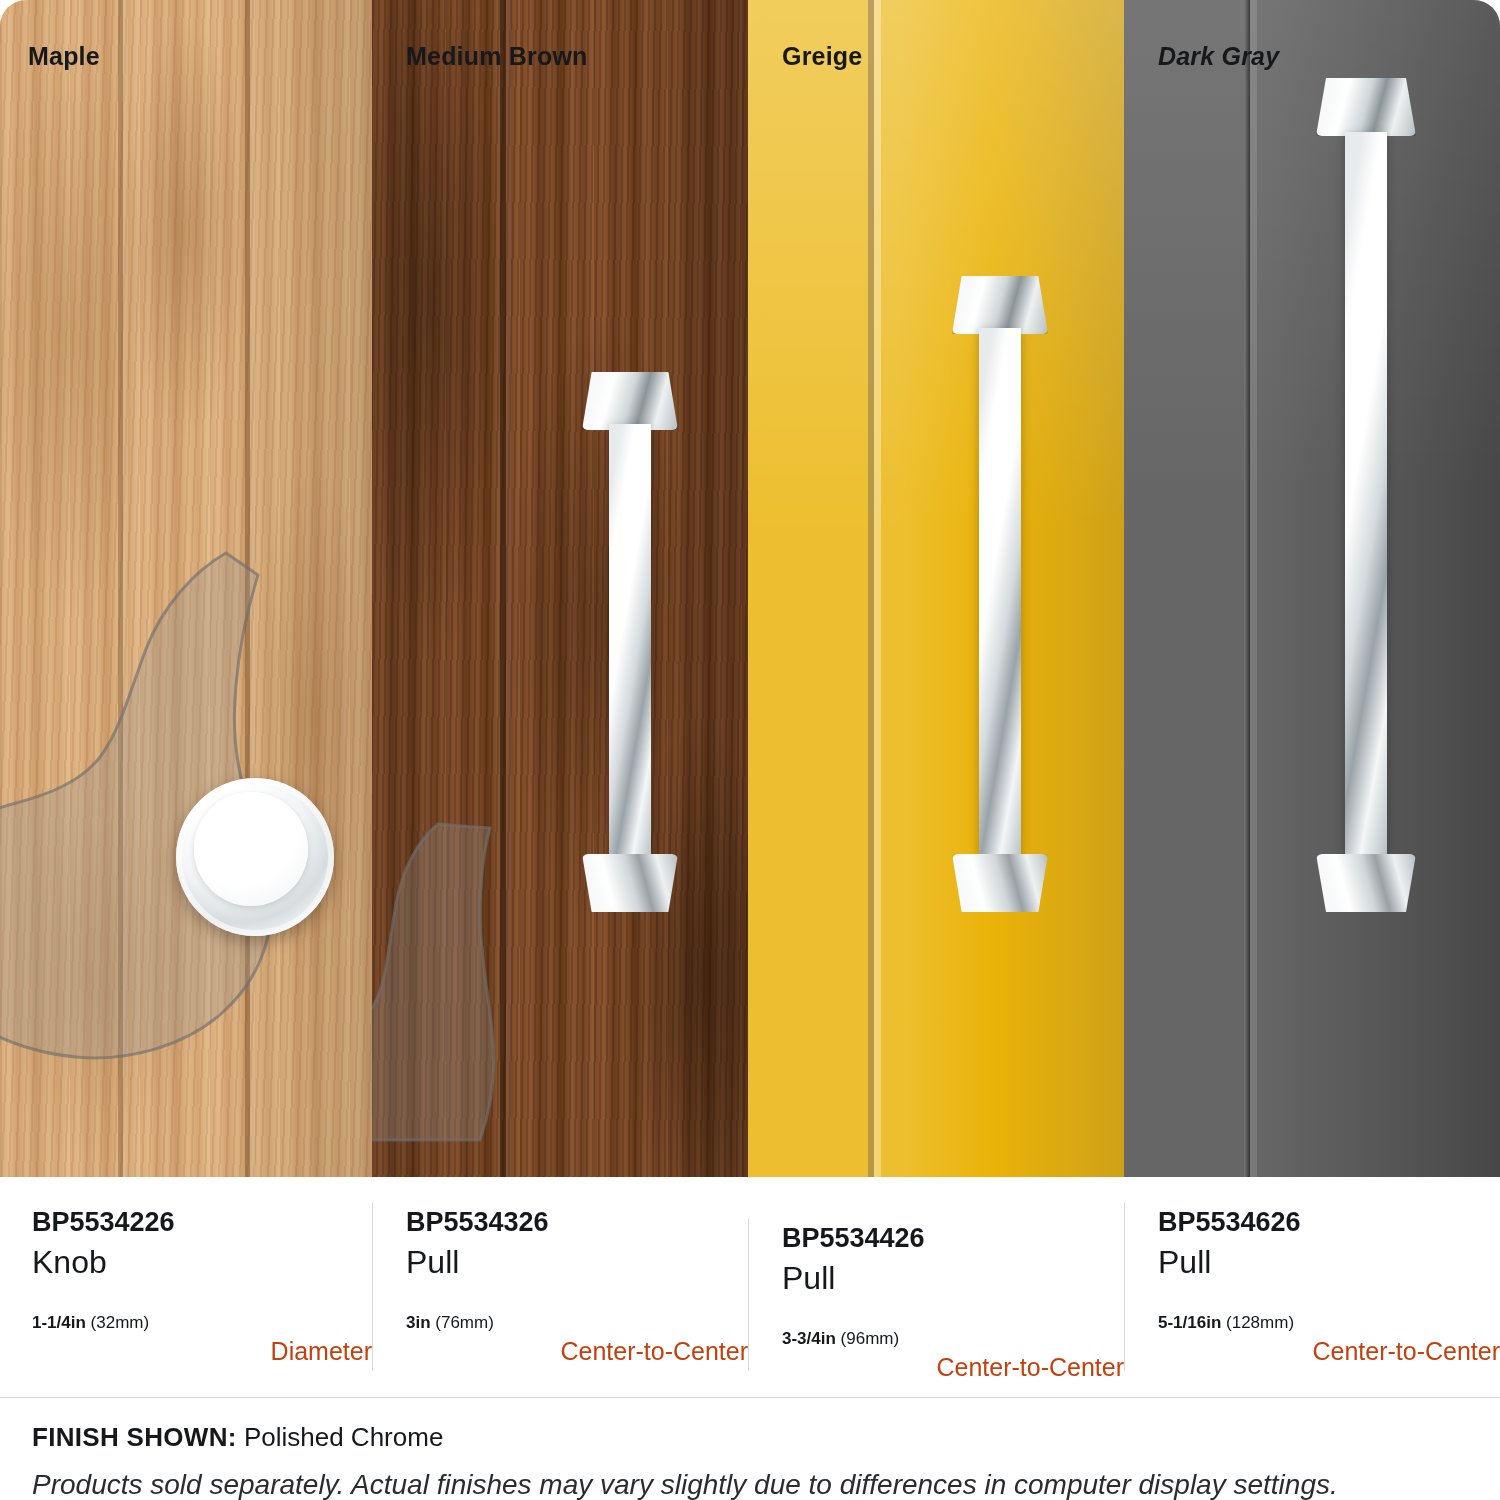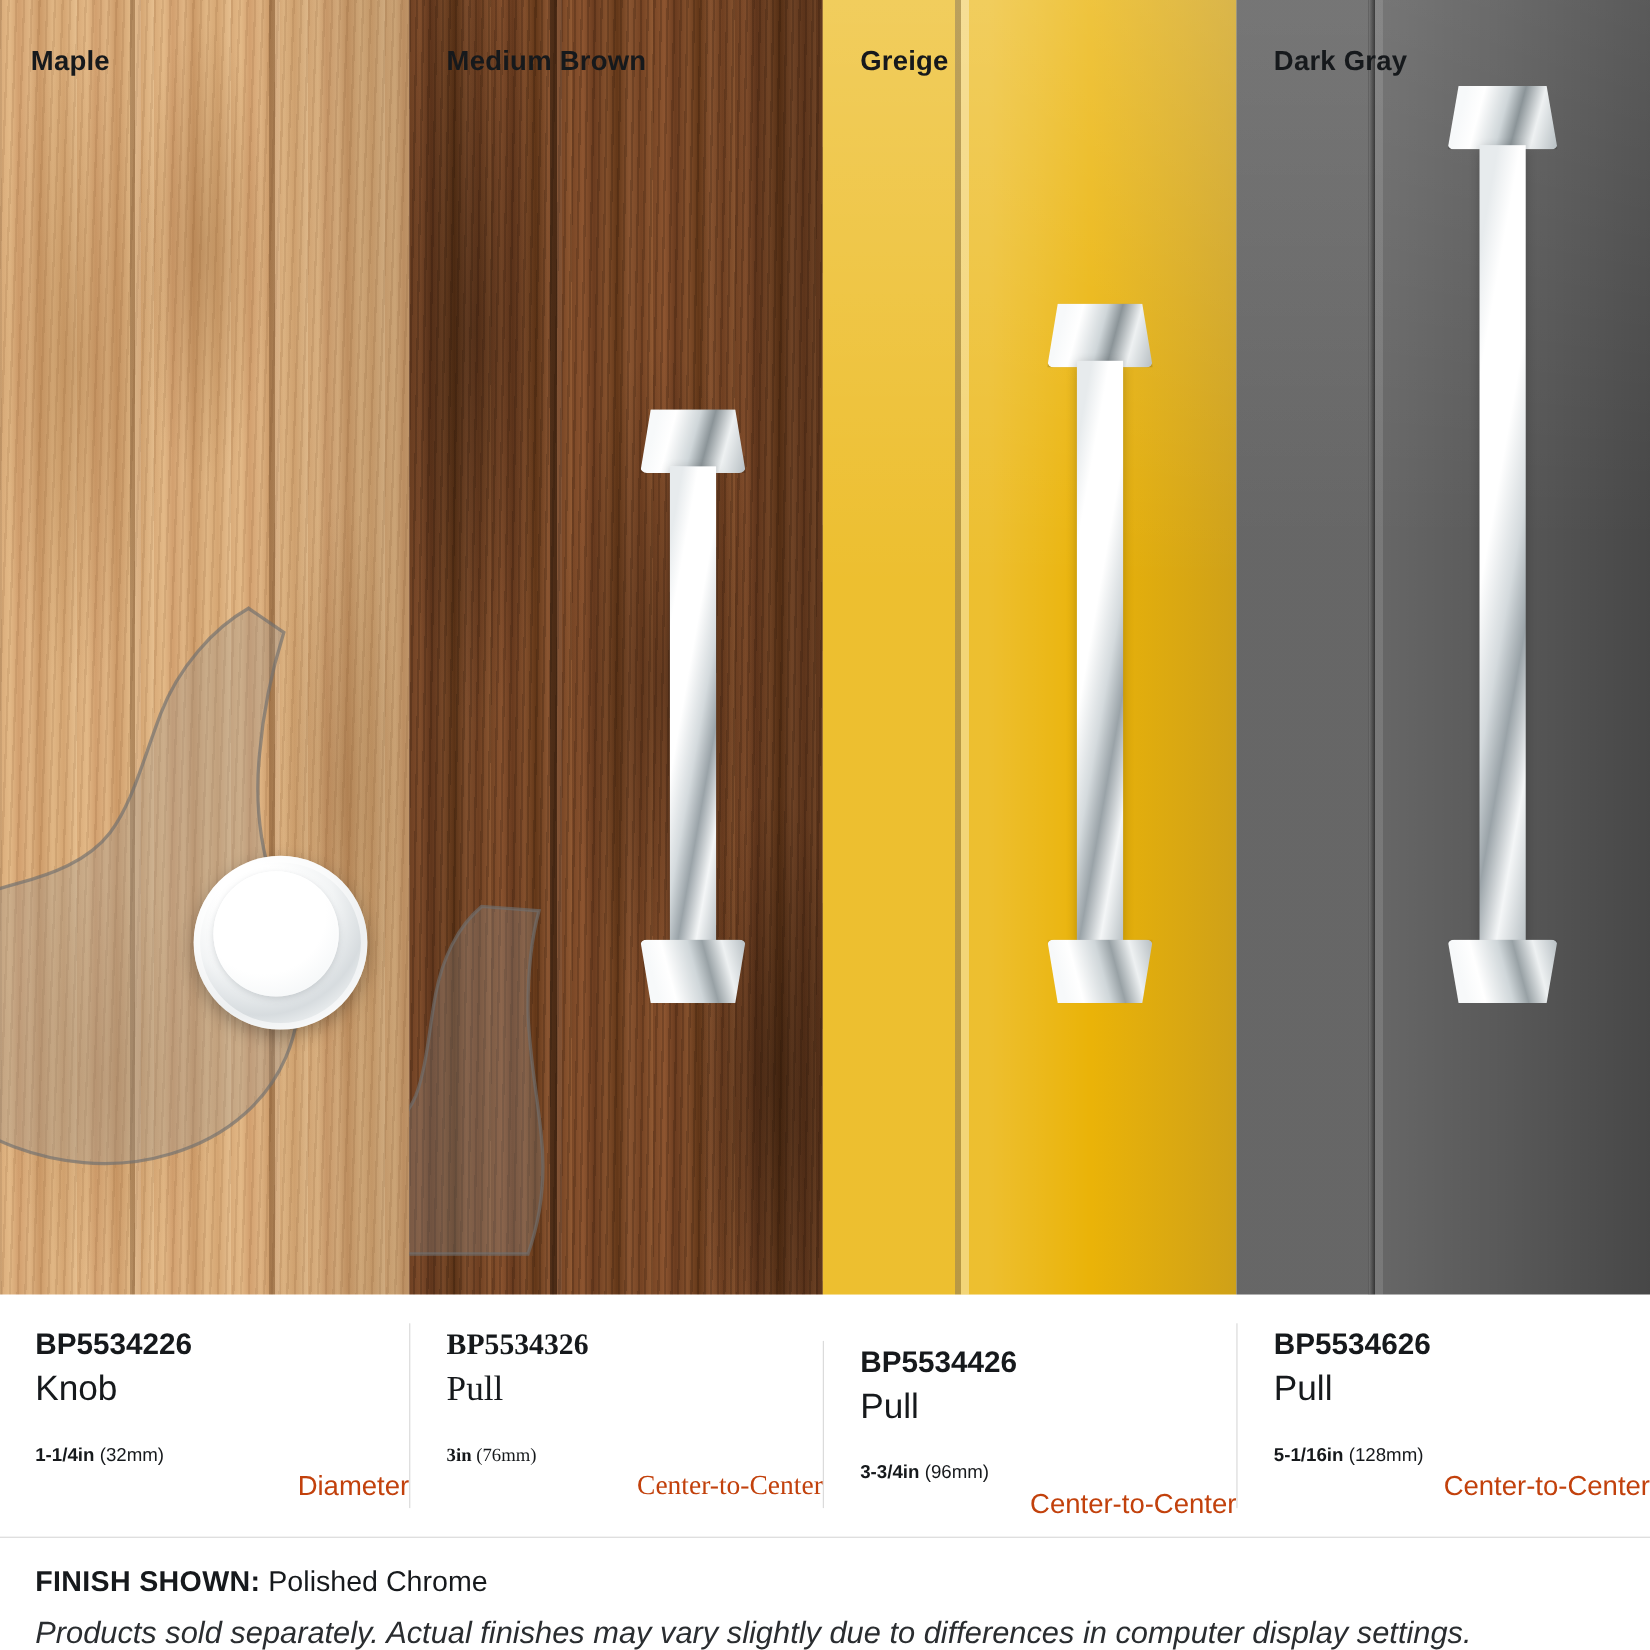--- a/index.html
+++ b/index.html
@@ -10,20 +10,21 @@
   body {
     font-family: "Liberation Sans", sans-serif;
     -webkit-font-smoothing: antialiased;
   }
   .sheet {
     position: relative;
     width: 1500px;
     height: 1500px;
     overflow: hidden;
     background: #ffffff;
+    border-radius: 26px;
   }
 
   
   .panels {
     position: absolute;
     left: 0; top: 0;
     width: 1500px;
     height: 1177px;
     display: flex;
   }
@@ -177,21 +178,21 @@
     position:relative;
     padding: 28px 0 0 32px;
     box-sizing:border-box;
   }
   .spec + .spec::before {
     content:"";
     position:absolute; left:0; top:26px; bottom:26px; width:1px;
     background:#d7d7d7;
   }
   .spec.s1 { width:372px; }
-  .spec.s2 { width:376px; padding-left:34px;font-family:Liberation Serif, serif; }
+  .spec.s2 { width:376px; padding-left:34px; }
   .spec.s3 { width:376px; padding-left:34px;margin-top:16px; }
   .spec.s4 { width:376px; padding-left:34px; }
 
   .sku { font-size:27px; font-weight:bold; color:#16191c; line-height:1.32; }
   .type { font-size:32px; color:#16191c; line-height:1.32; }
   .dim { margin-top:28px; font-size:17px; color:#16191c; line-height:1.38; }
   .dim b { font-weight:bold; }
   .dim .mm { font-weight:normal; }
   .c2c { font-size:25px; color:#c2410c; line-height:1.38;text-align:right; }
 
@@ -258,21 +259,21 @@
       <div class="pull" style="left:204px; top:276px; width:96px; height:636px;">
         <div class="foot top"></div>
         <div class="bar" style="top:52px; bottom:52px;"></div>
         <div class="foot bottom"></div>
       </div>
     </div>
 
     <div class="panel p4">
       <div class="p4-inner"></div>
       <div class="edge-line" style="left:120px;"></div>
-      <div class="panel-label" style="left:34px;">Dark Gray</div>
+      <div class="panel-label" style="left:34px;font-style:italic;">Dark Gray</div>
 
       <div class="pull" style="left:192px; top:78px; width:100px; height:834px;">
         <div class="foot top"></div>
         <div class="bar" style="top:54px; bottom:54px;"></div>
         <div class="foot bottom"></div>
       </div>
     </div>
   </div>
 
   <div class="specs">

